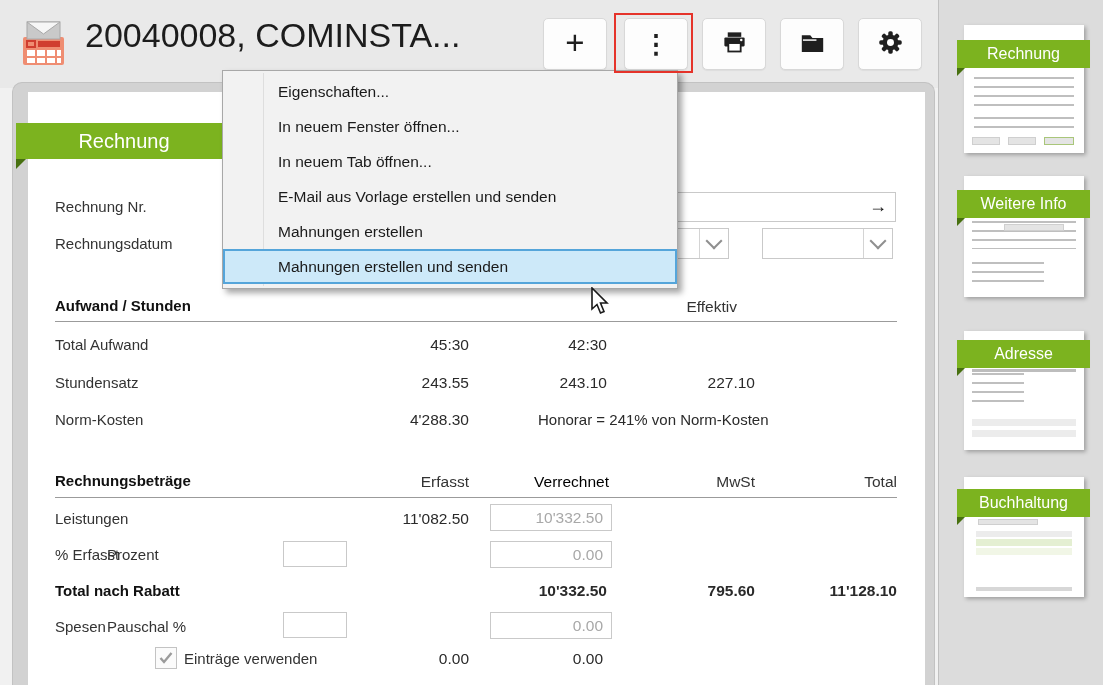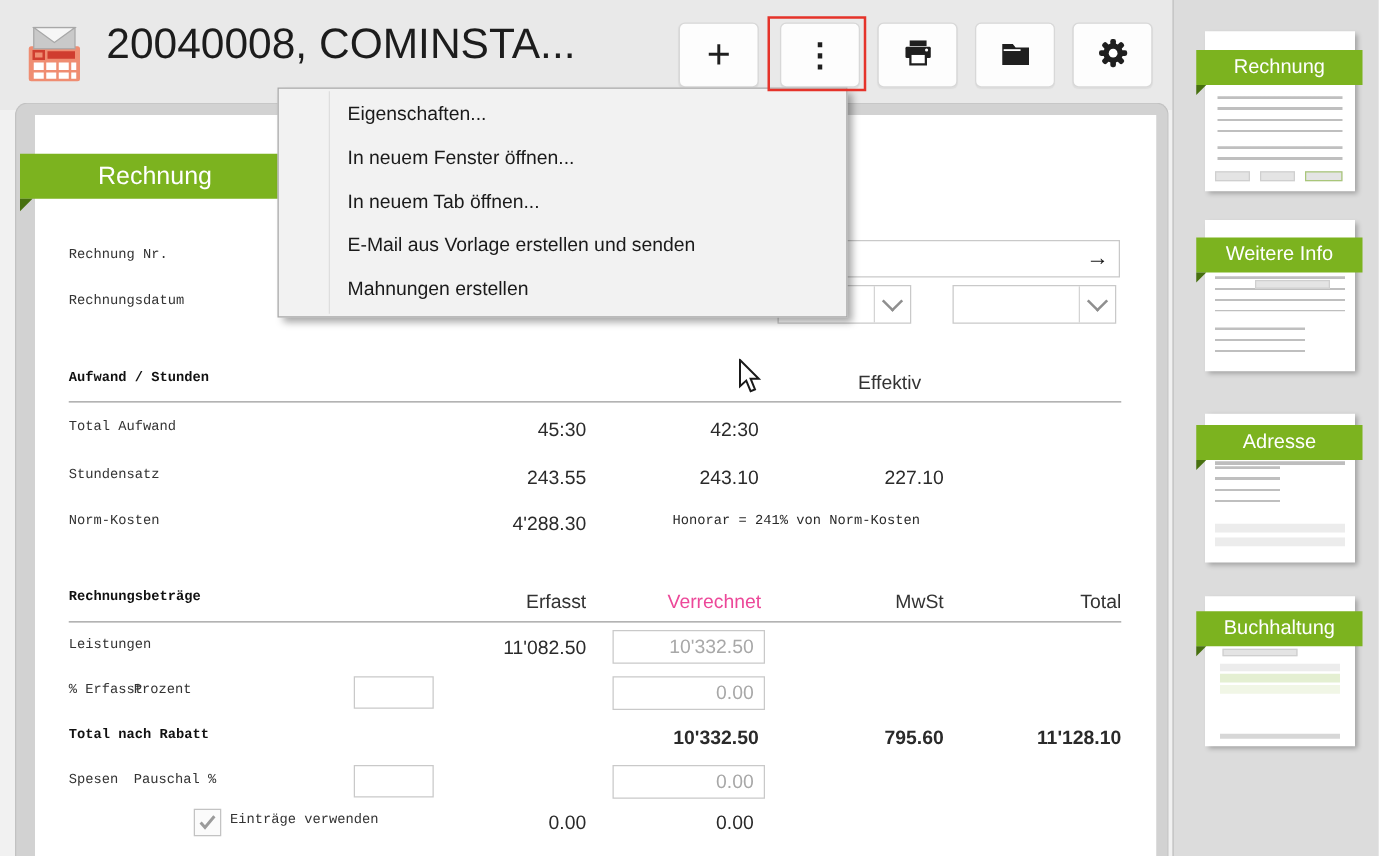--- a/index.html
+++ b/index.html
@@ -44,21 +44,21 @@
   
   .banner{
     position:absolute;background:#7cb31f;color:#fff;text-align:center;
   }
   .banner .fold{
     position:absolute;left:0;bottom:-10px;width:0;height:0;
     border-top:10px solid #47700f;border-right:10px solid transparent;
   }
   .page-banner{left:-12px;top:31px;width:216px;height:36px;font-size:20px;line-height:36px;}
 
-  .flabel{position:absolute;font-size:11px;color:#333;font-family:Liberation Mono, monospace;}
+  .flabel{position:absolute;font-size:15px;color:#333;}
   .bold{font-weight:700;color:#111;}
 
   
   .text-field{
     position:absolute;left:594px;top:100px;width:274px;height:30px;
     border:1px solid #c9c9c9;background:#fff;box-sizing:border-box;
   }
   .text-field .val{position:absolute;left:18px;top:4px;font-size:17px;color:#a9a9a9;}
   .text-field .arrow{position:absolute;right:8px;top:3px;font-size:18px;color:#111;cursor:pointer;}
   .combo{
@@ -240,21 +240,21 @@
   <div class="rnum" style="right:456px;top:282px;">243.55</div>
   <div class="rnum" style="right:318px;top:282px;text-align:center;">243.10</div>
   <div class="rnum" style="right:170px;top:282px;">227.10</div>
 
   <div class="flabel" style="left:27px;top:319px;">Norm-Kosten</div>
   <div class="rnum" style="right:456px;top:319px;">4'288.30</div>
   <div class="flabel" style="left:510px;top:319px;color:#2a2a2a;">Honorar = 241% von Norm-Kosten</div>
 
   <div class="flabel bold" style="left:27px;top:380px;">Rechnungsbeträge</div>
   <div class="rnum" style="right:456px;top:381px;color:#333;">Erfasst</div>
-  <div class="rnum" style="right:316px;top:381px;color:#ec4899;">Verrechnet</div>
+  <div class="rnum" style="right:316px;top:381px;color:#000000;">Verrechnet</div>
   <div class="rnum" style="right:170px;top:381px;color:#333;">MwSt</div>
   <div class="rnum" style="right:28px;top:381px;color:#333;">Total</div>
   <div class="rule" style="top:405px;"></div>
 
   <div class="flabel" style="left:27px;top:418px;">Leistungen</div>
   <div class="rnum" style="right:456px;top:418px;">11'082.50</div>
   <input class="num-input inp-verr" style="top: 412px;" readonly="" value="10'332.50">
 
   <div class="flabel" style="left:27px;top:454px;">% Erfasst</div>
   <div class="flabel" style="left:79px;top:454px;">Prozent</div>
@@ -280,20 +280,21 @@
   <div class="rnum" style="right:456px;top:558px;">0.00</div>
   <div class="rnum" style="right:322px;top:558px;">0.00</div>
 </div>
 
 <div class="menu">
   <div class="menu-item">Eigenschaften...</div>
   <div class="menu-item">In neuem Fenster öffnen...</div>
   <div class="menu-item">In neuem Tab öffnen...</div>
   <div class="menu-item">E-Mail aus Vorlage erstellen und senden</div>
   <div class="menu-item">Mahnungen erstellen</div>
+  <div class="menu-item hl">Mahnungen erstellen und senden</div>
 </div>
 <div class="cursor" style="left:590px;top:287px;">
   <svg width="22" height="30" viewBox="0 0 22 30">
     <path d="M2 1 L2 22 L7 17.5 L10.5 26 L14 24.5 L10.5 16 L17 16 Z" fill="#ffffff" stroke="#1a1a1a" stroke-width="1.6"></path>
   </svg>
 </div>
 
 <div class="sidebar">
 
   <div class="thumb" style="top:0;height:165px;">

